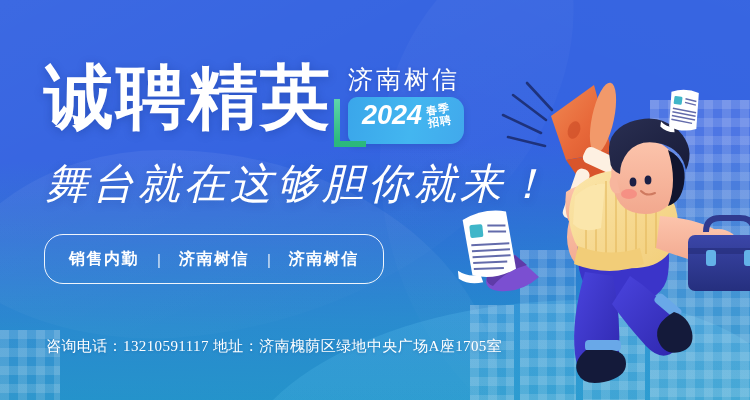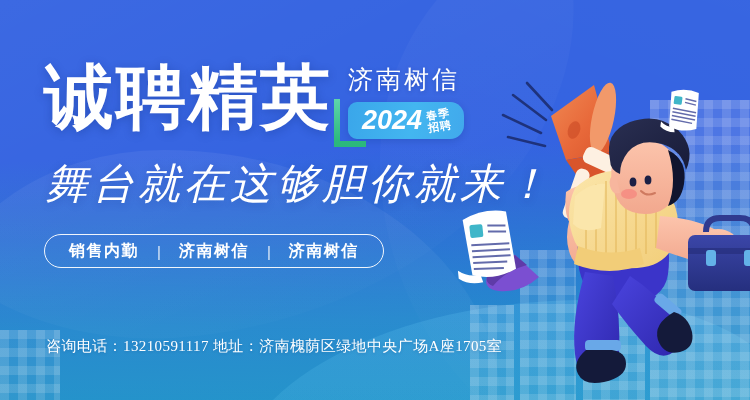--- a/index.html
+++ b/index.html
@@ -111,21 +111,21 @@
     left: -14px; top: -2px;
     width: 26px; height: 42px;
     border-left: 6px solid #3ecf8e;
     border-bottom: 6px solid #3ecf8e;
     border-radius: 0 0 0 22px;
     border-image: linear-gradient(180deg, #5fd6ac, #2bb87c) 1;
   }
   .badge {
     background: linear-gradient(100deg, #3aa6ea 0%, #43b6f0 55%, #41a9ec 100%);
     border-radius: 9px 14px 14px 9px;
-    padding: 4px 13px 4px 14px;
+    padding: 4px 13px 14px 14px;
     display: flex;
     align-items: center;
     box-shadow: 0 2px 7px rgba(8,40,110,0.18);
   }
   .badge-year {
     font-size: 27px;
     line-height: 29px;
     font-weight: 700;
     font-style: italic;
     color: #ffffff;
@@ -157,21 +157,21 @@
     letter-spacing: 4px;
     white-space: nowrap;
     text-shadow: 0 2px 8px rgba(10,35,110,0.22);
     text-align: right;
   }
 
   
   .jobs-pill {
     position: absolute;
     left: 44px; top: 234px;
-    height: 34px;
+    height: 50px;
     border: 1.6px solid rgba(255,255,255,0.92);
     border-radius: 19px;
     display: flex;
     align-items: center;
     padding: 12px 24px;
     box-sizing: border-box;
   }
   .job-item {
     font-size: 16px;
     font-weight: 700;

